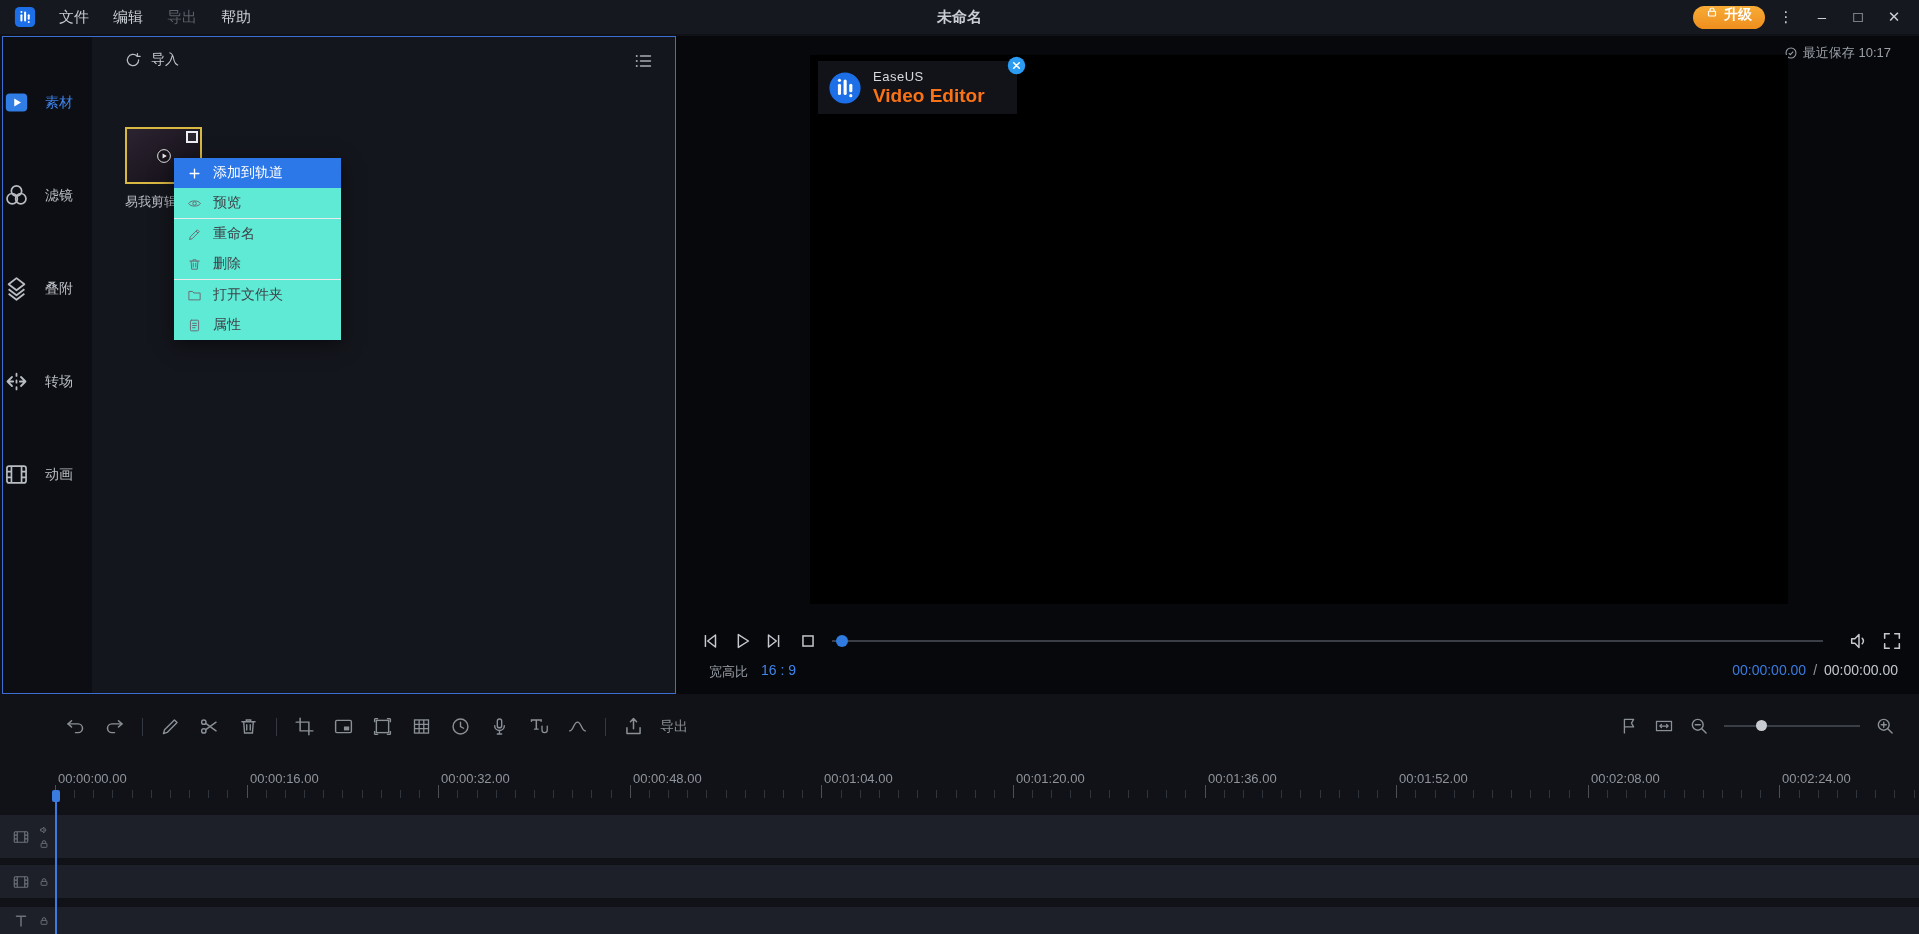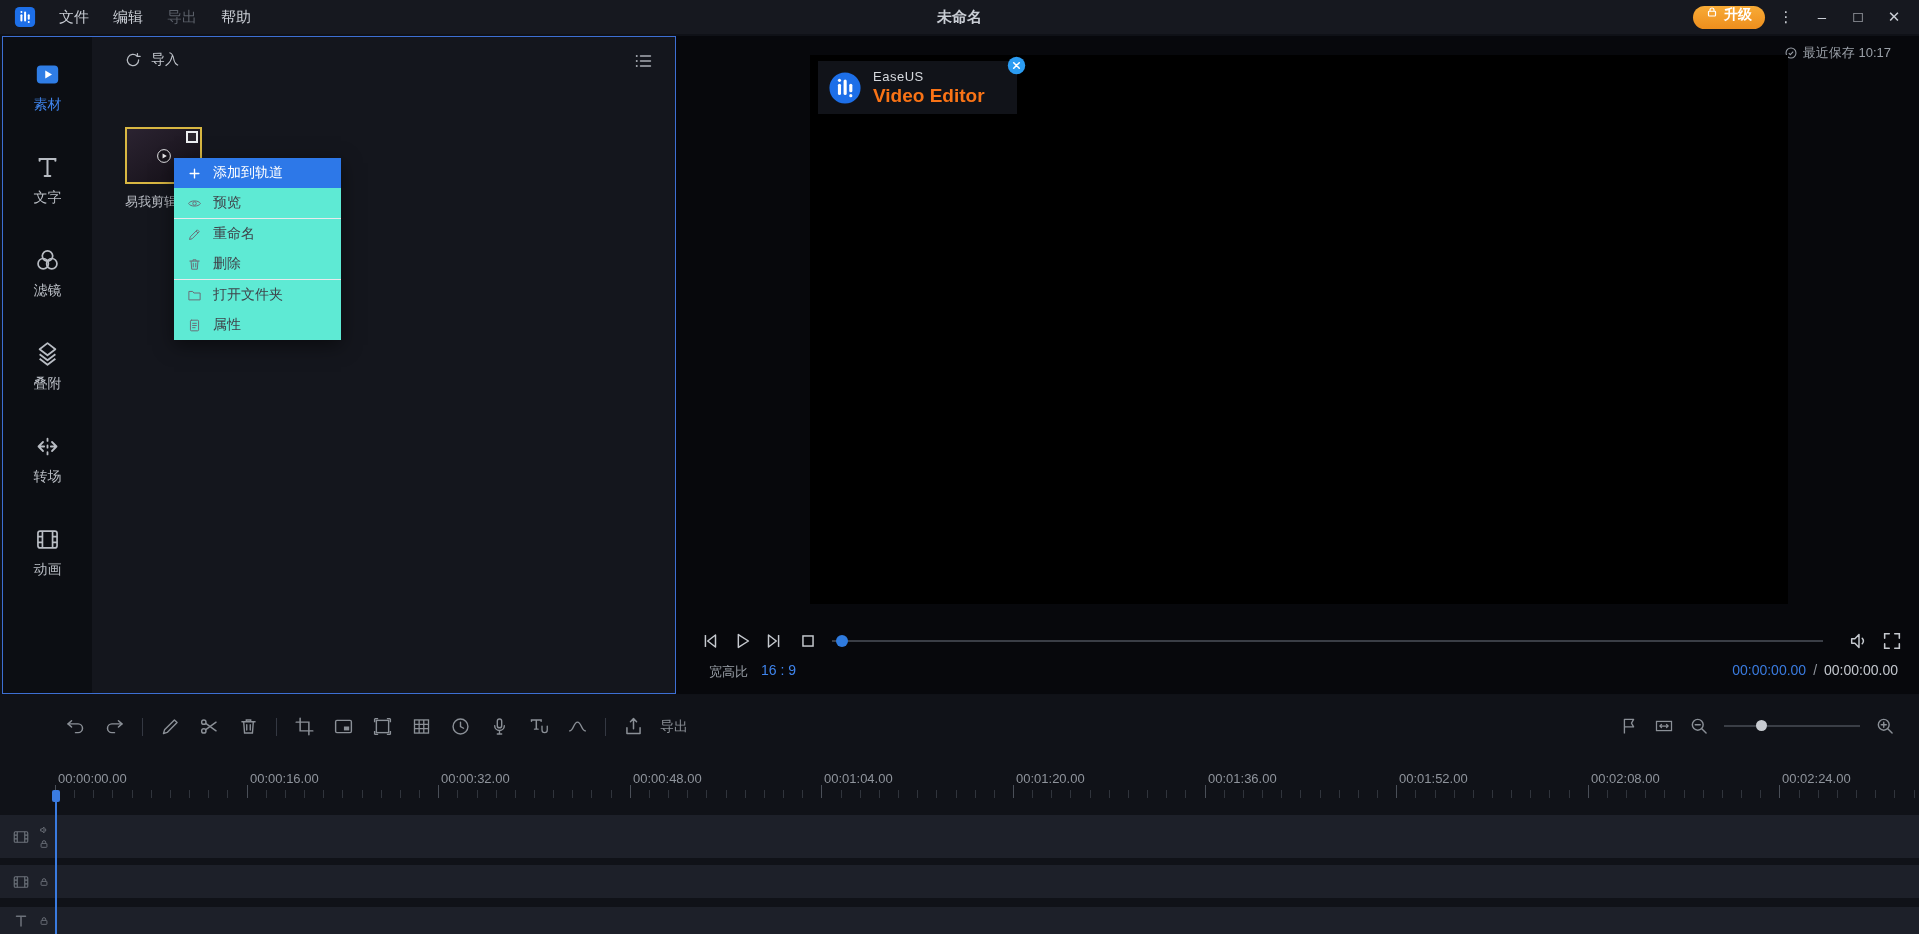--- a/index.html
+++ b/index.html
@@ -17,21 +17,21 @@
   .tb-menu-item.disabled { color:#5a5f68; }
   .tb-title { position:absolute; left:50%; transform:translateX(-50%); font-size:15px; color:#c9cdd4;font-weight:bold; }
   .tb-right { margin-left:auto; display:flex; align-items:center; gap:6px; }
   .upgrade-btn { display:flex; align-items:flex-start; gap:6px; background:linear-gradient(#f8ab36,#ee8e1d); color:#fff; font-size:14px; font-weight:bold; height:23px; padding:0 13px; border-radius:12px; }
   .upgrade-btn svg { width:12px; height:12px; }
   .win-btn { width:30px; height:26px; line-height:26px; text-align:center; font-size:15px; color:#c9cdd4; }
 
   
   .left-region { position:absolute; left:2px; top:36px; width:674px; height:658px; border:1px solid #3d6fd3; background:#14161d; display:flex; }
   .sidebar { width:89px; background:#0c0e13; padding-top:14px; display:flex; flex-direction:column; flex:none; }
-  .side-item { height:93px; display:flex; flex-direction:column; align-items:center; gap:8px; padding-top:10px; color:#b9bdc4; font-size:14px; }
+  .side-item { height:93px; display:flex; align-items:center; gap:15px; padding-top:10px; color:#b9bdc4; font-size:14px; }
   .side-item.active { color:#3f84ec; }
   .side-item svg { width:27px; height:27px; }
 
   .media-panel { flex:1; position:relative; }
   .import-group { position:absolute; left:32px; top:14px; display:flex; align-items:center; gap:9px; color:#c3c7ce; font-size:14px; }
   .import-group svg { width:18px; height:18px; color:#b9bdc4; }
   .listview-btn { position:absolute; right:22px; top:14px; width:20px; height:20px; color:#a9adb5; }
   .mp-tabs { position:absolute; left:32px; top:54px; display:flex; gap:28px; font-size:14px; color:#9aa0a8; }
   .mp-tab { padding-bottom:6px; }
   .mp-tab.active { color:#3f84ec; border-bottom:2px solid #3f84ec; }
@@ -142,26 +142,20 @@
 
     <nav class="sidebar">
       <div class="side-item active">
         <svg viewBox="0 0 24 24">
             <rect x="2.5" y="4" width="19" height="16" rx="3.5" fill="#2f7de5"></rect>
             <path d="M10 8.5 16 12l-6 3.5Z" fill="#fff"></path>
           </svg>
         <span>素材</span>
       </div>
       <div class="side-item">
-        <svg viewBox="0 0 24 24" fill="none" stroke="currentColor" stroke-width="1.8" stroke-linecap="round">
-            <path d="M5 6V4.5h14V6M12 4.5v15M9.5 19.5h5"></path>
-          </svg>
-        <span>文字</span>
-      </div>
-      <div class="side-item">
         <svg viewBox="0 0 24 24" fill="none" stroke="currentColor" stroke-width="1.5">
             <circle cx="12" cy="8" r="4.6"></circle>
             <circle cx="8.2" cy="14.8" r="4.6"></circle>
             <circle cx="15.8" cy="14.8" r="4.6"></circle>
           </svg>
         <span>滤镜</span>
       </div>
       <div class="side-item">
         <svg viewBox="0 0 24 24" fill="none" stroke="currentColor" stroke-width="1.6" stroke-linejoin="round">
             <path d="M12 2.8 19 8.2 12 13.6 5 8.2Z"></path>

